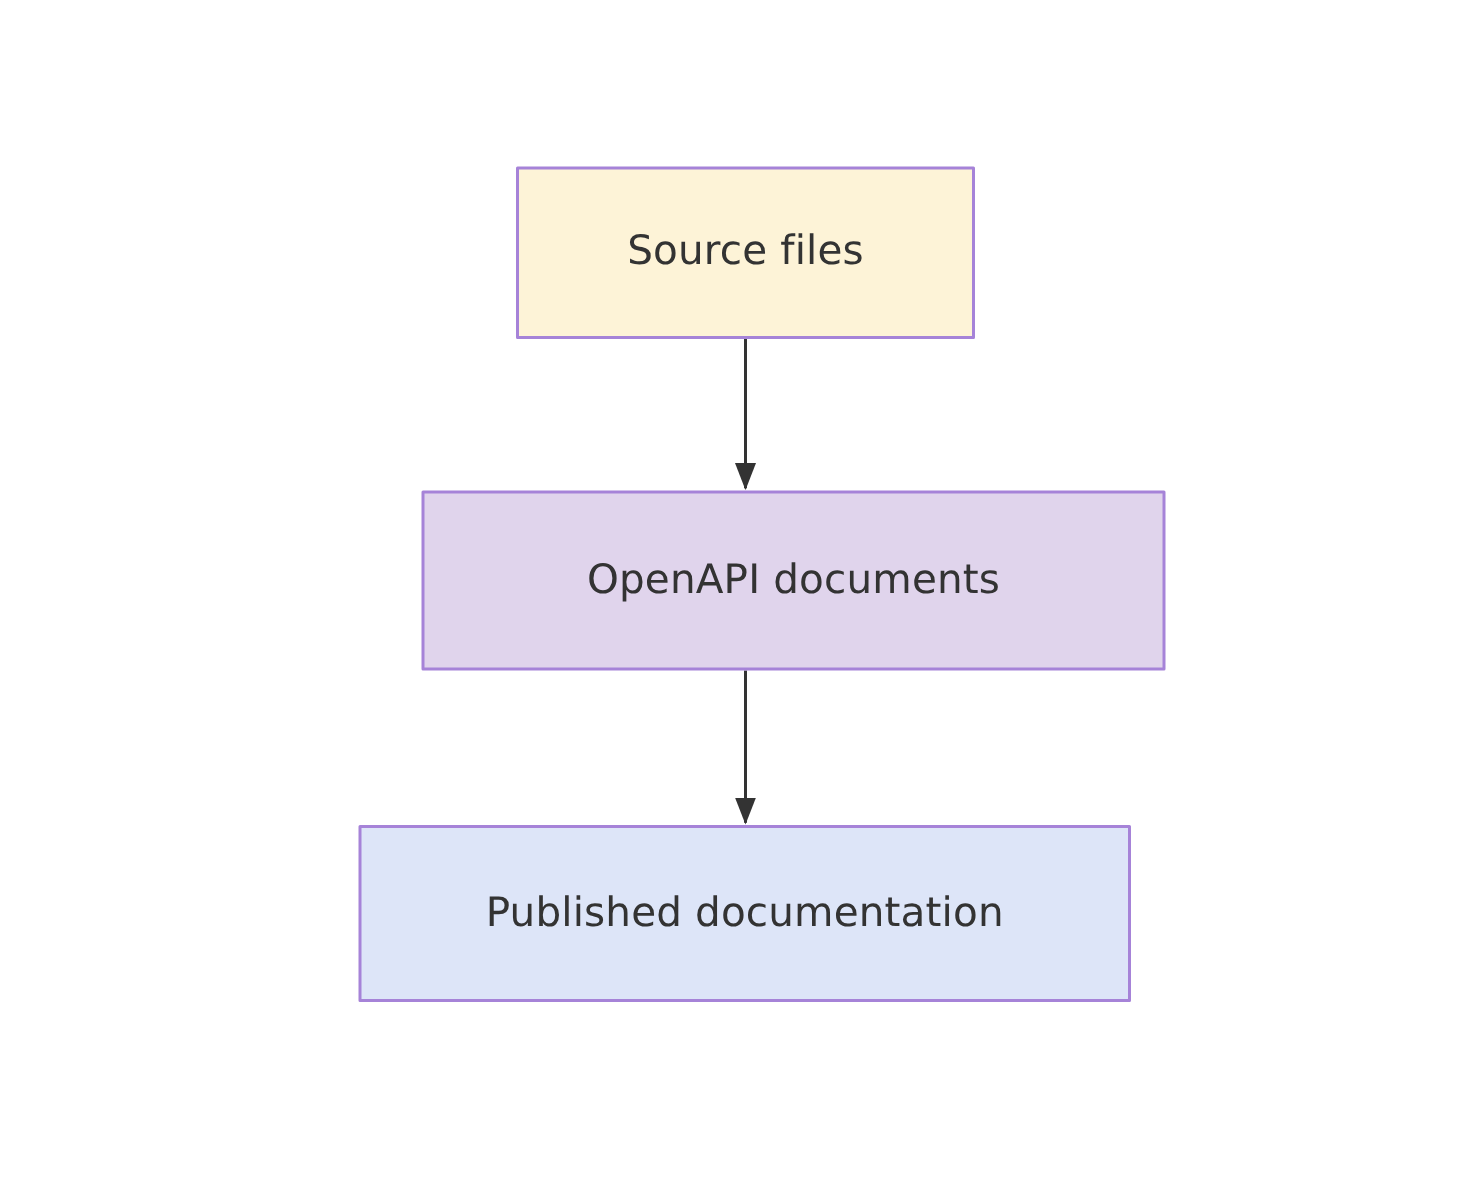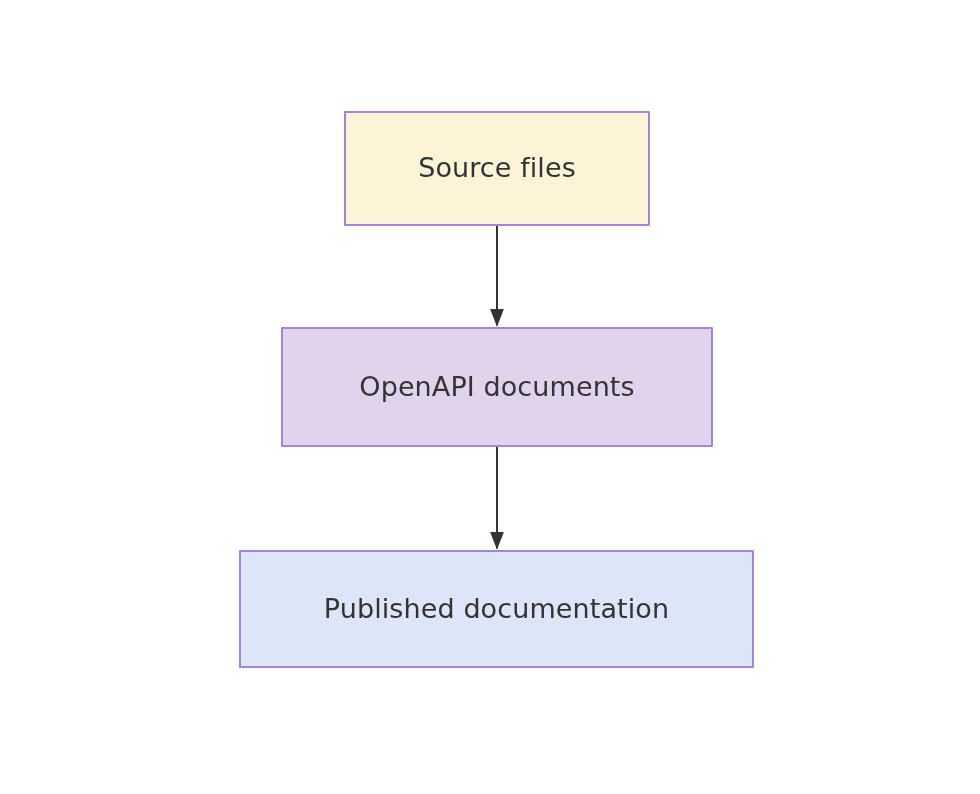--- a/index.html
+++ b/index.html
@@ -40,21 +40,21 @@
   #node-source {
     left: 344px;
     top: 111px;
     width: 306px;
     height: 115px;
     background: #fdf3d7;
   }
   #node-openapi {
     left: 281px;
     top: 327px;
-    width: 432px;
+    width: 496px;
     height: 120px;
     background: #e0d4ec;
   }
   #node-published {
     left: 239px;
     top: 550px;
     width: 515px;
     height: 118px;
     background: #dde5f8;
     align-items: center;

